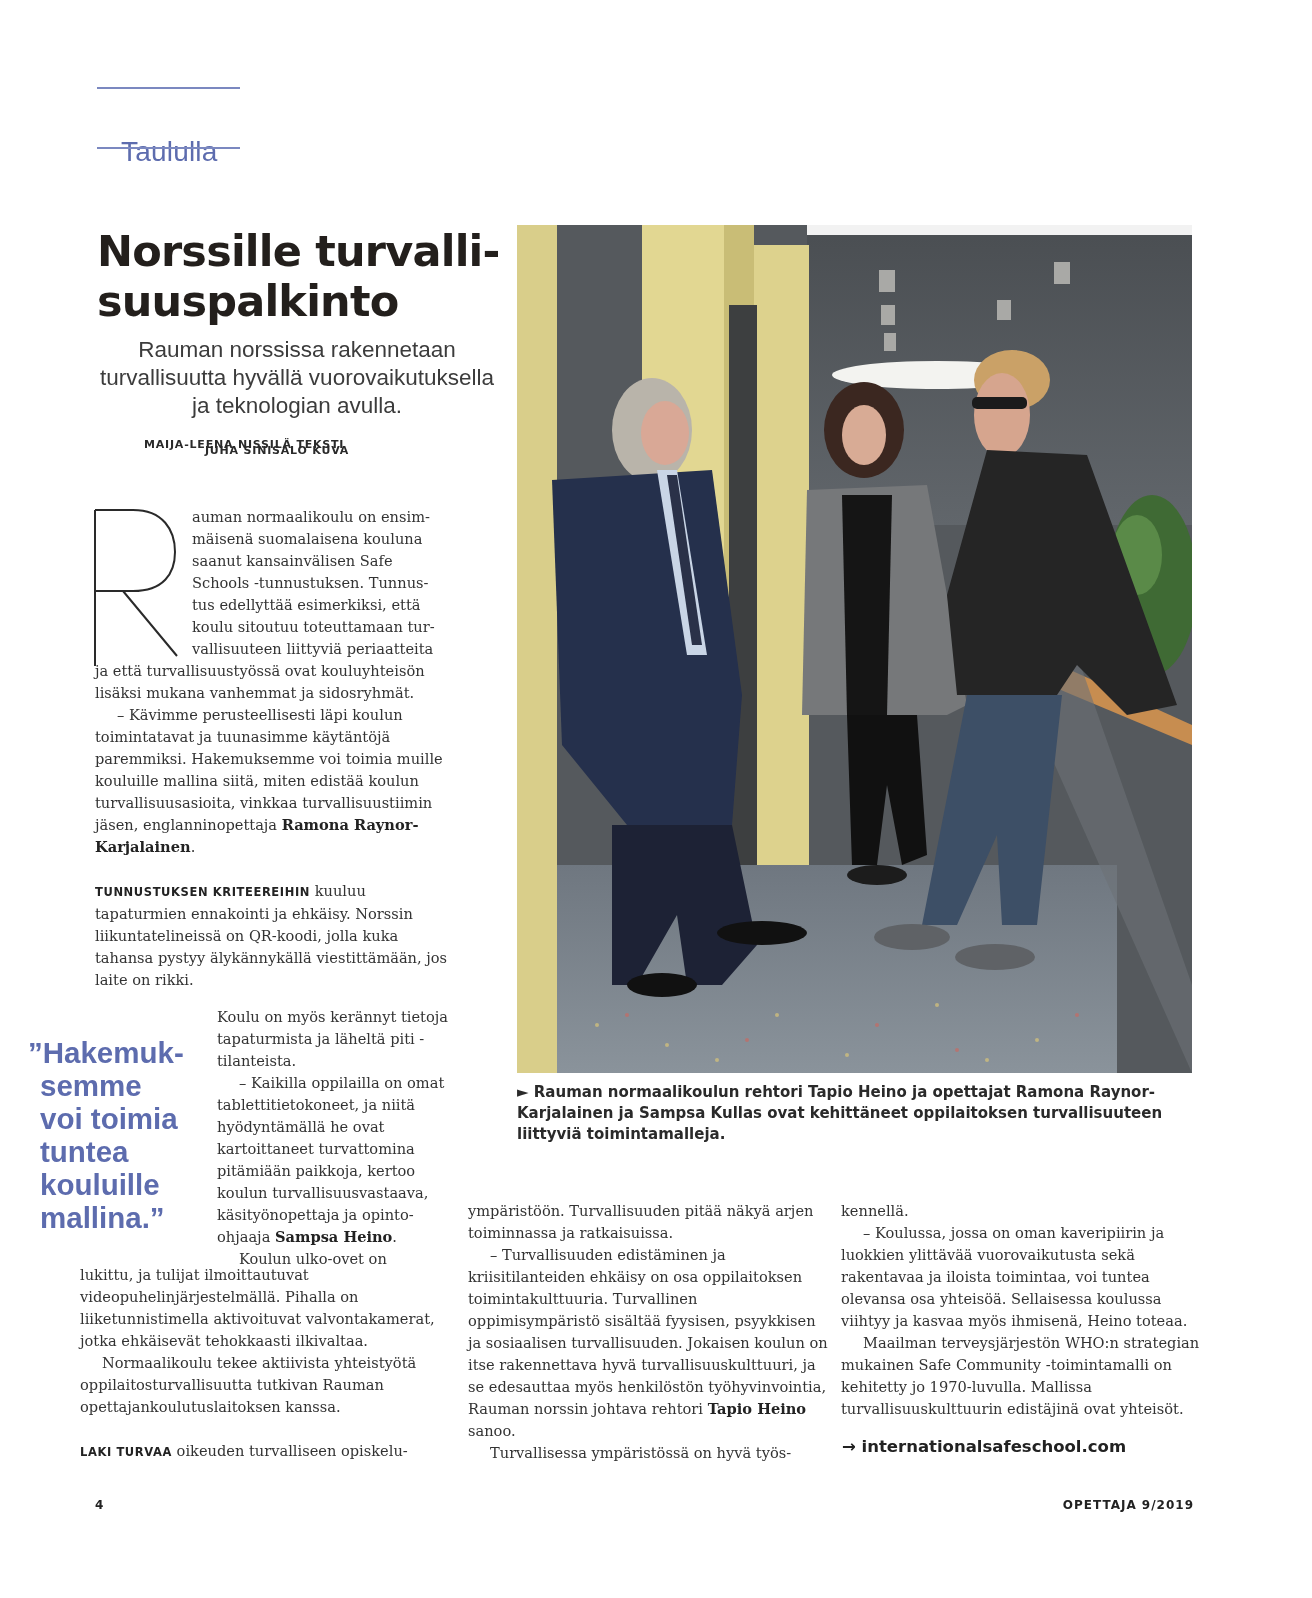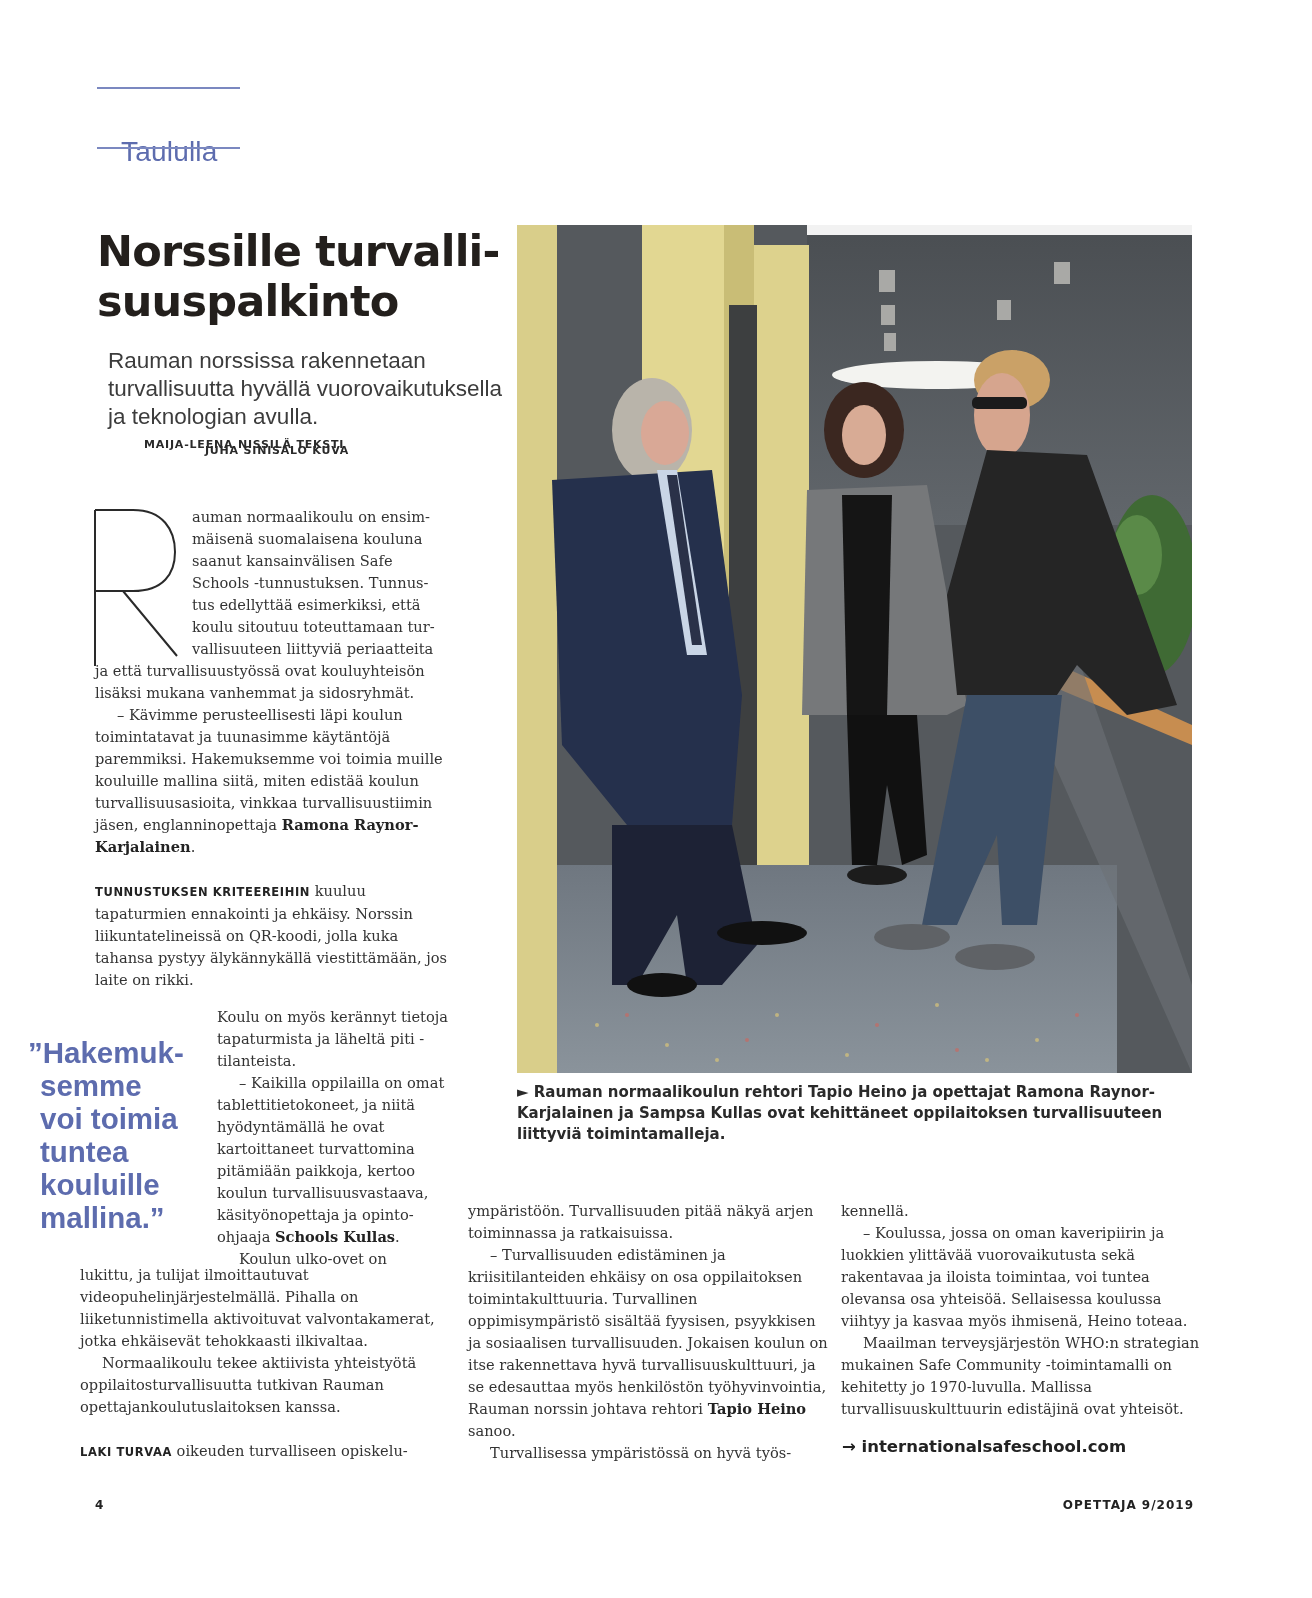--- a/index.html
+++ b/index.html
@@ -4,21 +4,21 @@
 <style>
   html, body { margin: 0; padding: 0; background: #ffffff; }
   body { width: 1312px; height: 1598px; position: relative; overflow: hidden; color: #2a2a2a; }
 
   
   .section-rule { position: absolute; left: 97px; width: 143px; height: 2px; background: #7b88c0; }
   .section-label { position: absolute; left: 121px; top: 96px; font-family: "Liberation Sans", sans-serif; font-size: 28px; color: #5d6cae; letter-spacing: 0.2px; margin-top: 40px; }
 
   
   .headline { position: absolute; left: 97px; top: 226px; width: 420px; font-family: "DejaVu Sans", sans-serif; font-weight: bold; font-size: 43px; line-height: 50px; color: #231f1c; letter-spacing: -0.8px; margin: 0; }
-  .deck { position: absolute; left: 97px; top: 336px; width: 400px; font-family: "Liberation Sans", sans-serif; font-size: 22.5px; line-height: 28px; color: #3c3c3c; font-weight: normal; margin: 11px; }
+  .deck { position: absolute; left: 97px; top: 336px; width: 400px; font-family: "Liberation Sans", sans-serif; font-size: 22.5px; line-height: 28px; color: #3c3c3c; font-weight: normal; margin: 0; text-align: center; }
   .byline { position: absolute; left: 97px; width: 360px; font-family: "DejaVu Sans", sans-serif; font-weight: bold; font-size: 11px; letter-spacing: 0.8px; color: #2a2a2a; text-transform: uppercase; }
 
   
   .col { position: absolute; font-family: "DejaVu Serif", serif; font-size: 14.6px; line-height: 22px; color: #333; }
   .col p { margin: 0; }
   .indent { text-indent: 22px; }
   .b { font-weight: bold; color: #222; }
   .lead { font-family: "DejaVu Sans", sans-serif; font-weight: bold; font-size: 11.5px; letter-spacing: 0.6px; color: #222; }
 
   
@@ -67,21 +67,21 @@
 </div>
 
 <div class="col" style="left:95px; top:660px; width:360px;">
   <p>ja että turvallisuustyössä ovat kouluyhteisön lisäksi mukana vanhemmat ja sidosryhmät.</p>
   <p class="indent"><span>– Kävimme perusteellisesti läpi koulun toimintatavat ja tuunasimme käytäntöjä paremmiksi. Hakemuksemme voi toimia muille kouluille mallina siitä, miten edistää koulun turvallisuusasioita, vinkkaa turvallisuustiimin jäsen, englanninopettaja </span><span class="b">Ramona Raynor-Karjalainen</span><span>.</span></p>
   <p style="margin-top:22px;"><span class="lead">TUNNUSTUKSEN KRITEEREIHIN</span><span> kuuluu tapaturmien ennakointi ja ehkäisy. Norssin liikuntatelineissä on QR-koodi, jolla kuka tahansa pystyy älykännykällä viestittämään, jos laite on rikki.</span></p>
 </div>
 
 <div class="col" style="left:217px; top:1006px; width:240px;">
   <p>Koulu on myös kerännyt tietoja tapaturmista ja läheltä piti -tilanteista.</p>
-  <p class="indent"><span>– Kaikilla oppilailla on omat tablettitietokoneet, ja niitä hyödyntämällä he ovat kartoittaneet turvattomina pitämiään paikkoja, kertoo koulun turvallisuusvastaava, käsityönopettaja ja opinto-ohjaaja </span><span class="b">Schools Kullas</span><span>.</span></p>
+  <p class="indent"><span>– Kaikilla oppilailla on omat tablettitietokoneet, ja niitä hyödyntämällä he ovat kartoittaneet turvattomina pitämiään paikkoja, kertoo koulun turvallisuusvastaava, käsityönopettaja ja opinto-ohjaaja </span><span class="b">Sampsa Heino</span><span>.</span></p>
   <p class="indent">Koulun ulko-ovet on</p>
 </div>
 
 <div class="col" style="left:80px; top:1264px; width:360px;">
   <p>lukittu, ja tulijat ilmoittautuvat videopuhelinjärjestelmällä. Pihalla on liiketunnistimella aktivoituvat valvontakamerat, jotka ehkäisevät tehokkaasti ilkivaltaa.</p>
   <p class="indent">Normaalikoulu tekee aktiivista yhteistyötä oppilaitosturvallisuutta tutkivan Rauman opettajankoulutuslaitoksen kanssa.</p>
   <p style="margin-top:22px;"><span class="lead">LAKI TURVAA</span><span> oikeuden turvalliseen opiskelu-</span></p>
 </div>
 
 <div class="pullquote">

